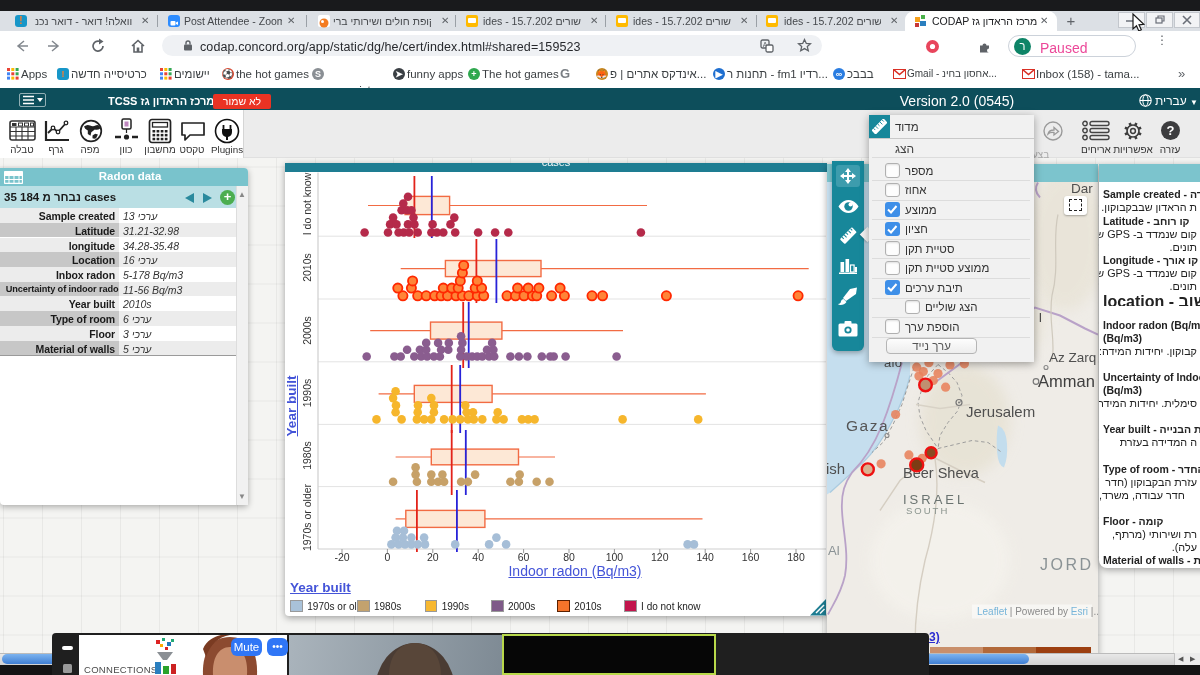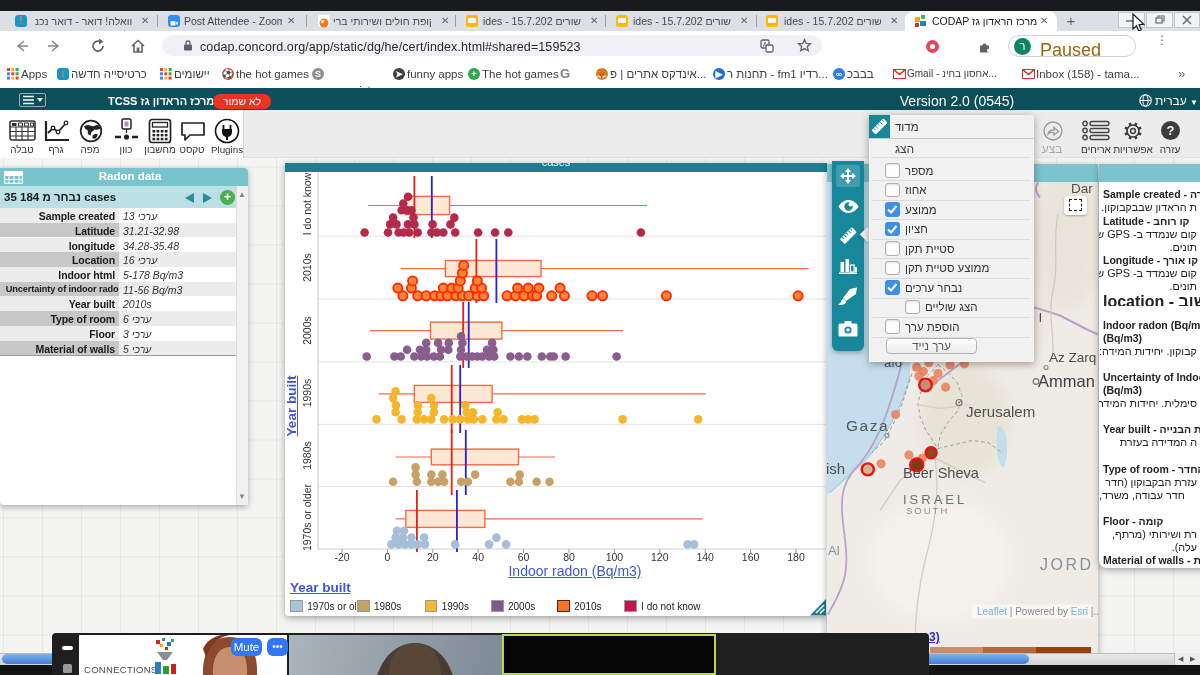--- a/index.html
+++ b/index.html
@@ -95,21 +95,21 @@
 <circle-ext></circle-ext>
 <svg class="ab" style="left:925px;top:39px" width="15" height="15">
     <circle cx="7.5" cy="7.5" r="6.5" fill="#e8455c"></circle>
     <circle cx="7.5" cy="7.5" r="2.6" fill="#fff"></circle>
   </svg>
 <svg class="ab" style="left:977px;top:39px" width="15" height="15">
     <path d="M3 6 h2.5 a2 2 0 1 1 4 0 H12 v3 a2 2 0 1 0 0 4 v0 H3 Z" fill="#5f6368" transform="translate(0,0.5)"></path>
   </svg>
 <div class="ab" style="left:1008px;top:35px;width:128px;height:22px;border:1.5px solid #ccd2da;border-radius:12px;background:#fff"></div>
 <div class="ab" style="left:1014px;top:38px;width:17px;height:17px;border-radius:50%;background:#0e8467;color:#fff;font-size:11px;text-align:center;line-height:17px">ר</div>
-<div class="ab" style="left:1040px;top:40px;font-size:18px;color:#a16207">Paused</div>
+<div class="ab" style="left:1040px;top:40px;font-size:14px;color:#ec4899">Paused</div>
 <div class="ab" style="left:1156px;top:37px;width:6px;height:18px;color:#5f6368;font-size:12px;line-height:6px">⋮</div>
 
 <svg class="ab" style="left:7px;top:68px" width="12" height="12">
     <rect x="0.0" y="0.0" width="3" height="3" fill="#e94335"></rect>
     <rect x="4.3" y="0.0" width="3" height="3" fill="#fabb05"></rect>
     <rect x="8.6" y="0.0" width="3" height="3" fill="#34a853"></rect>
     <rect x="0.0" y="4.3" width="3" height="3" fill="#4285f4"></rect>
     <rect x="4.3" y="4.3" width="3" height="3" fill="#e94335"></rect>
     <rect x="8.6" y="4.3" width="3" height="3" fill="#34a853"></rect>
     <rect x="0.0" y="8.6" width="3" height="3" fill="#4285f4"></rect>
@@ -146,21 +146,21 @@
   </svg><div class="ab" style="left:1036px;top:68px;font-size:11.5px;color:#3c4043;white-space:nowrap">Inbox (158) - tama...</div>
 <div class="ab" style="left:1178px;top:66px;font-size:13px;color:#5f6368">»</div>
 
 <div class="ab" style="left:0;top:88px;width:1200px;height:22px;background:#0d4e5b"></div>
 <div class="ab" style="left:19px;top:92.5px;width:27px;height:14px;border:1px solid rgba(255,255,255,.55);border-radius:2px"></div>
 <svg class="ab" style="left:22px;top:95px" width="22" height="10">
     <path d="M1 1.5 h11 M1 5 h11 M1 8.5 h11" stroke="#fff" stroke-width="1.6"></path>
     <path d="M15 3 l6 0 l-3 4 z" fill="#fff"></path>
   </svg>
 <div class="ab" style="left:108px;top:95px;font-size:11px;color:#fff;font-weight:bold">TCSS <span dir="rtl">מרכז הראדון גז</span></div>
-<div class="ab" style="left:213px;top:94px;width:58px;height:14.5px;background:#ea3323;border-radius:7px;color:#fff;font-size:10.5px;text-align:center;line-height:14.5px"><span dir="rtl">לא שמור</span></div>
+<div class="ab" style="left:213px;top:94px;width:58px;height:14.5px;background:#ea3323;border-radius:2px;color:#fff;font-size:10.5px;text-align:center;line-height:14.5px"><span dir="rtl">לא שמור</span></div>
 <div class="ab" style="left:872px;top:92.5px;width:170px;font-size:14px;color:#fff;text-align:center">Version 2.0 (0545)</div>
 <svg class="ab" style="left:1139px;top:94px" width="13" height="13">
     <circle cx="6.5" cy="6.5" r="5.7" fill="none" stroke="#fff" stroke-width="1.1"></circle>
     <ellipse cx="6.5" cy="6.5" rx="2.6" ry="5.7" fill="none" stroke="#fff" stroke-width="1"></ellipse>
     <path d="M1 6.5 h11" stroke="#fff" stroke-width="1"></path>
   </svg>
 <div class="ab" style="left:1155px;top:94px;font-size:12px;color:#fff"><span dir="rtl">עברית</span> <span style="font-size:8px">▼</span></div>
 
 
 <div class="ab" style="left:0;top:110px;width:1200px;height:48px;background:#ececec;border-bottom:1px solid #e0e0e0"></div>
@@ -232,21 +232,21 @@
  <circle cx="13" cy="13" r="11.5" fill="none" stroke="#111" stroke-width="1.6"></circle>
  <path d="M9.5 7 V11 M16.5 7 V11" stroke="#111" stroke-width="1.8"></path>
  <path d="M8 11 h10 v3 a5 5 0 0 1 -4 4.9 V22 h-2 v-3.1 a5 5 0 0 1 -4 -4.9z" fill="#111"></path>
 </svg>
 <div class="ab" style="left:202px;top:144px;width:50px;text-align:center;font-size:9.8px;color:#333;white-space:nowrap"><span dir="rtl">Plugins</span></div>
 
 <svg class="ab" style="left:1043px;top:121px" width="20" height="20">
     <circle cx="10" cy="10" r="9" fill="none" stroke="#9a9a9a" stroke-width="1.4"></circle>
     <path d="M5 13 q1 -4 6 -4 V6.5 L15.5 10.5 L11 14 V11.5 q-4 -0.5 -6 1.5z" fill="none" stroke="#9a9a9a" stroke-width="1.3"></path>
   </svg>
-<div class="ab" style="left:1032px;top:142px;width:40px;text-align:center;font-size:12px;color:#aaa"><span dir="rtl">בצע</span></div>
+<div class="ab" style="left:1032px;top:149px;width:40px;text-align:left;font-size:10px;color:#aaa"><span dir="rtl">בצע</span></div>
 <svg class="ab" style="left:1082px;top:120px" width="28" height="21">
  <circle cx="3" cy="3.5" r="2.2" fill="none" stroke="#444" stroke-width="1.4"></circle>
  <circle cx="3" cy="10.5" r="2.2" fill="none" stroke="#444" stroke-width="1.4"></circle>
  <circle cx="3" cy="17.5" r="2.2" fill="none" stroke="#444" stroke-width="1.4"></circle>
  <rect x="8" y="1.5" width="19" height="4" rx="2" fill="none" stroke="#444" stroke-width="1.4"></rect>
  <rect x="8" y="8.5" width="19" height="4" rx="2" fill="none" stroke="#444" stroke-width="1.4"></rect>
  <rect x="8" y="15.5" width="19" height="4" rx="2" fill="none" stroke="#444" stroke-width="1.4"></rect>
 </svg>
 <div class="ab" style="left:1078px;top:143.5px;width:36px;text-align:center;font-size:10px;color:#333;white-space:nowrap"><span dir="rtl">אריחים</span></div>
 <svg class="ab" style="left:1122px;top:120px" width="22" height="22">
@@ -286,21 +286,21 @@
 <div class="ab" style="left:238px;top:492px;font-size:8px;color:#888">▼</div>
 
 <div class="ab" style="left:0;top:208.0px;width:119px;height:14.73px;background:#ececec;font-size:10.5px;font-weight:600;color:#1a1a1a;text-align:right;padding:2px 4px 0 0;white-space:nowrap;overflow:hidden;letter-spacing:-0.1px">Sample created</div>
 <div class="ab" style="left:119px;top:208.0px;width:117px;height:14.73px;background:#ffffff;font-size:10.5px;font-style:italic;color:#333;padding:2px 0 4px 4px;white-space:nowrap"><span>13</span> <span dir="rtl">ערכי</span></div>
 <div class="ab" style="left:0;top:222.7px;width:119px;height:14.73px;background:#c7c7c7;font-size:10.5px;font-weight:600;color:#1a1a1a;text-align:right;padding:2px 4px 0 0;white-space:nowrap;overflow:hidden;letter-spacing:-0.1px">Latitude</div>
 <div class="ab" style="left:119px;top:222.7px;width:117px;height:14.73px;background:#ececec;font-size:10.5px;font-style:italic;color:#333;padding:2px 0 0 4px;white-space:nowrap">31.21-32.98</div>
 <div class="ab" style="left:0;top:237.5px;width:119px;height:14.73px;background:#ececec;font-size:10.5px;font-weight:600;color:#1a1a1a;text-align:right;padding:2px 4px 0 0;white-space:nowrap;overflow:hidden;letter-spacing:-0.1px">longitude</div>
 <div class="ab" style="left:119px;top:237.5px;width:117px;height:14.73px;background:#ffffff;font-size:10.5px;font-style:italic;color:#333;padding:2px 0 0 4px;white-space:nowrap">34.28-35.48</div>
 <div class="ab" style="left:0;top:252.2px;width:119px;height:14.73px;background:#c7c7c7;font-size:10.5px;font-weight:600;color:#1a1a1a;text-align:right;padding:2px 4px 0 0;white-space:nowrap;overflow:hidden;letter-spacing:-0.1px">Location</div>
 <div class="ab" style="left:119px;top:252.2px;width:117px;height:14.73px;background:#ececec;font-size:10.5px;font-style:italic;color:#333;padding:2px 0 0 4px;white-space:nowrap"><span>16</span> <span dir="rtl">ערכי</span></div>
-<div class="ab" style="left:0;top:266.9px;width:119px;height:14.73px;background:#ececec;font-size:10.5px;font-weight:600;color:#1a1a1a;text-align:right;padding:2px 4px 0 0;white-space:nowrap;overflow:hidden;letter-spacing:-0.1px">Indoor html</div>
+<div class="ab" style="left:0;top:266.9px;width:119px;height:14.73px;background:#ececec;font-size:10.5px;font-weight:600;color:#1a1a1a;text-align:right;padding:2px 4px 0 0;white-space:nowrap;overflow:hidden;letter-spacing:-0.1px">Inbox radon</div>
 <div class="ab" style="left:119px;top:266.9px;width:117px;height:14.73px;background:#ffffff;font-size:10.5px;font-style:italic;color:#333;padding:2px 0 0 4px;white-space:nowrap">5-178 Bq/m3</div>
 <div class="ab" style="left:0;top:281.6px;width:128px;height:14.73px;background:#c7c7c7;font-size:9.2px;font-weight:600;color:#1a1a1a;text-align:right;padding:2px 4px 0 0;white-space:nowrap;overflow:hidden;letter-spacing:-0.1px">Uncertainty of indoor radon</div>
 <div class="ab" style="left:119px;top:281.6px;width:117px;height:14.73px;background:#ececec;font-size:10.5px;font-style:italic;color:#333;padding:2px 0 0 4px;white-space:nowrap">11-56 Bq/m3</div>
 <div class="ab" style="left:0;top:296.4px;width:119px;height:14.73px;background:#ececec;font-size:10.5px;font-weight:600;color:#1a1a1a;text-align:right;padding:2px 4px 0 0;white-space:nowrap;overflow:hidden;letter-spacing:-0.1px">Year built</div>
 <div class="ab" style="left:119px;top:296.4px;width:117px;height:14.73px;background:#ffffff;font-size:10.5px;font-style:italic;color:#333;padding:2px 0 0 4px;white-space:nowrap">2010s</div>
 <div class="ab" style="left:0;top:311.1px;width:119px;height:14.73px;background:#c7c7c7;font-size:10.5px;font-weight:600;color:#1a1a1a;text-align:right;padding:2px 4px 0 0;white-space:nowrap;overflow:hidden;letter-spacing:-0.1px">Type of room</div>
 <div class="ab" style="left:119px;top:311.1px;width:117px;height:14.73px;background:#ececec;font-size:10.5px;font-style:italic;color:#333;padding:2px 0 0 4px;white-space:nowrap"><span>6</span> <span dir="rtl">ערכי</span></div>
 <div class="ab" style="left:0;top:325.8px;width:119px;height:14.73px;background:#ececec;font-size:10.5px;font-weight:600;color:#1a1a1a;text-align:right;padding:2px 4px 0 0;white-space:nowrap;overflow:hidden;letter-spacing:-0.1px">Floor</div>
 <div class="ab" style="left:119px;top:325.8px;width:117px;height:14.73px;background:#ffffff;font-size:10.5px;font-style:italic;color:#333;padding:2px 0 0 4px;white-space:nowrap"><span>3</span> <span dir="rtl">ערכי</span></div>
 <div class="ab" style="left:0;top:340.6px;width:119px;height:14.73px;background:#c7c7c7;font-size:10.5px;font-weight:600;color:#1a1a1a;text-align:right;padding:2px 4px 0 0;white-space:nowrap;overflow:hidden;letter-spacing:-0.1px">Material of walls</div>
@@ -745,21 +745,21 @@
 <div class="ab" style="left:872px;top:238.9px;width:158px;height:1px;background:#dcdcdc"></div>
 <div class="ab" style="left:885px;top:241.20000000000005px;width:14.5px;height:14.5px;background:#fdfdfd;border:1px solid #b0b0b0;border-radius:3px;box-shadow:inset 0 1px 2px rgba(0,0,0,.12)"></div>
 <div class="ab" style="left:905px;top:242.70000000000005px;font-size:11.5px;color:#333"><span dir="rtl">סטיית תקן</span></div>
 <div class="ab" style="left:872px;top:258.4px;width:158px;height:1px;background:#dcdcdc"></div>
 <div class="ab" style="left:885px;top:260.75000000000006px;width:14.5px;height:14.5px;background:#fdfdfd;border:1px solid #b0b0b0;border-radius:3px;box-shadow:inset 0 1px 2px rgba(0,0,0,.12)"></div>
 <div class="ab" style="left:905px;top:262.25000000000006px;font-size:11.5px;color:#333"><span dir="rtl">ממוצע סטיית תקן</span></div>
 <div class="ab" style="left:872px;top:278.0px;width:158px;height:1px;background:#dcdcdc"></div>
 <div class="ab" style="left:885px;top:280.30000000000007px;width:14.5px;height:14.5px;background:#3e8fe8;border-radius:3px"><svg width="14.5" height="14.5">
       <path d="M3 7.5 L6 10.5 L11.5 4" stroke="#fff" stroke-width="2" fill="none"></path>
     </svg></div>
-<div class="ab" style="left:905px;top:281.80000000000007px;font-size:11.5px;color:#333"><span dir="rtl">נבחר ערכים</span></div>
+<div class="ab" style="left:905px;top:281.80000000000007px;font-size:11.5px;color:#333"><span dir="rtl">תיבת ערכים</span></div>
 <div class="ab" style="left:872px;top:297.5px;width:158px;height:1px;background:#dcdcdc"></div>
 <div class="ab" style="left:905px;top:299.8500000000001px;width:14.5px;height:14.5px;background:#fdfdfd;border:1px solid #b0b0b0;border-radius:3px;box-shadow:inset 0 1px 2px rgba(0,0,0,.12)"></div>
 <div class="ab" style="left:925px;top:301.3500000000001px;font-size:11.5px;color:#333"><span dir="rtl">הצג שוליים</span></div>
 <div class="ab" style="left:872px;top:317.1px;width:158px;height:1px;background:#dcdcdc"></div>
 <div class="ab" style="left:885px;top:319.4000000000001px;width:14.5px;height:14.5px;background:#fdfdfd;border:1px solid #b0b0b0;border-radius:3px;box-shadow:inset 0 1px 2px rgba(0,0,0,.12)"></div>
 <div class="ab" style="left:905px;top:320.9000000000001px;font-size:11.5px;color:#333"><span dir="rtl">הוספת ערך</span></div>
 <div class="ab" style="left:872px;top:336.6px;width:158px;height:1px;background:#dcdcdc"></div>
 
 <div class="ab" style="left:886px;top:338px;width:91px;height:15.5px;background:linear-gradient(#fdfdfd,#ededed);border:1px solid #b5b5b5;border-radius:4px;
  font-size:11.5px;color:#555;text-align:center;line-height:15px"><span dir="rtl">ערך נייד</span></div>

